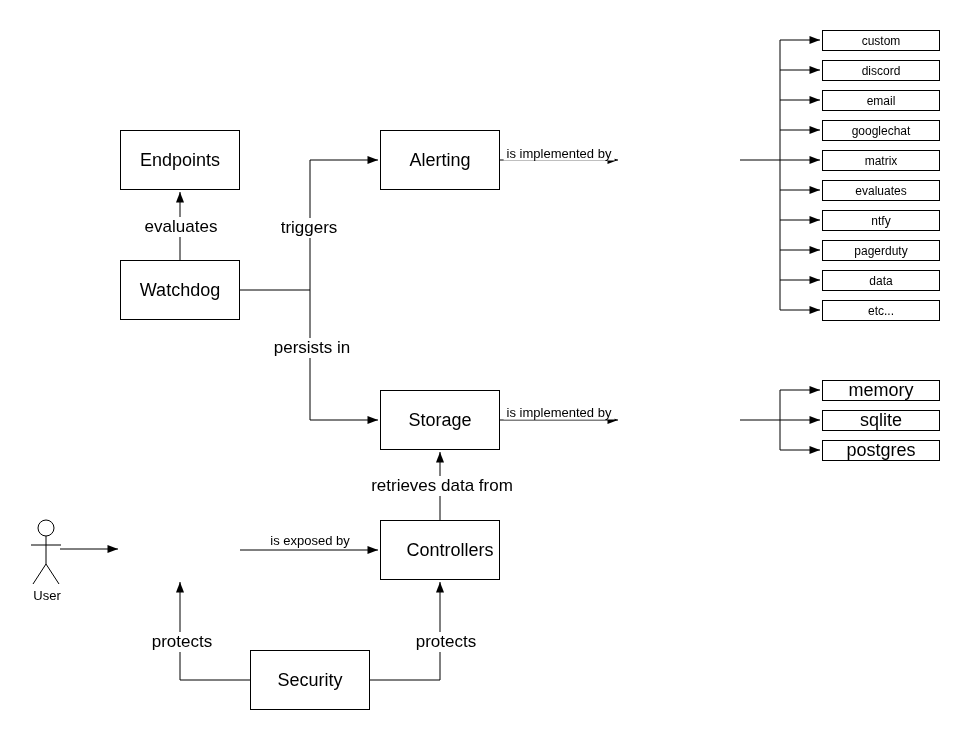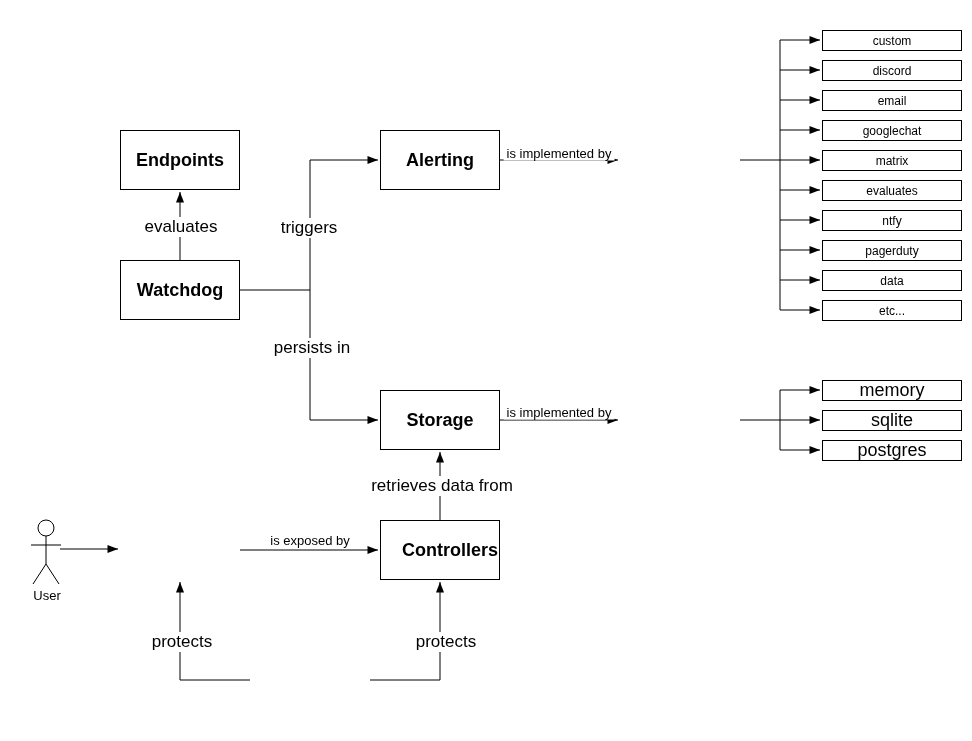--- a/index.html
+++ b/index.html
@@ -26,30 +26,30 @@
     box-sizing: border-box;
     border: 1px solid #000000;
     background: #ffffff;
     display: flex;
     align-items: center;
     justify-content: center;
     font-size: 18px;
     z-index: 3;
     white-space: nowrap;
   }
-  .node.bold { font-weight: bold; }
+  .node.bold { font-weight: normal; }
   .node.rounded { border-radius: 12px; }
   .node.big { width: 120px; height: 60px; }
   .item {
     position: absolute;
     box-sizing: border-box;
     border: 1px solid #000000;
     background: #ffffff;
     left: 822px;
-    width: 140px;
+    width: 118px;
     height: 21px;
     display: flex;
     align-items: center;
     justify-content: center;
     z-index: 3;
     white-space: nowrap;
   }
   .item.small { font-size: 12px; }
   .item.large { font-size: 18px; }
   .edge-label {
@@ -162,20 +162,21 @@
   <div class="edge-label small" id="l-exposed">is exposed by</div>
   <div class="edge-label" id="l-protects-l">protects</div>
   <div class="edge-label" id="l-protects-r">protects</div>
   <div class="actor-label" id="l-user">User</div>
 
   <div class="node big bold" id="n-endpoints">Endpoints</div>
   <div class="node big bold" id="n-watchdog">Watchdog</div>
   <div class="node big bold" id="n-alerting">Alerting</div>
   <div class="node big bold" id="n-storage">Storage</div>
   <div class="node big bold" id="n-controllers">Controllers</div>
+  <div class="node big" id="n-security">Security</div>
 
   <div class="item small" style="top:30px">custom</div>
   <div class="item small" style="top:60px">discord</div>
   <div class="item small" style="top:90px">email</div>
   <div class="item small" style="top:120px">googlechat</div>
   <div class="item small" style="top:150px">matrix</div>
   <div class="item small" style="top:180px">evaluates</div>
   <div class="item small" style="top:210px">ntfy</div>
   <div class="item small" style="top:240px">pagerduty</div>
   <div class="item small" style="top:270px">data</div>

